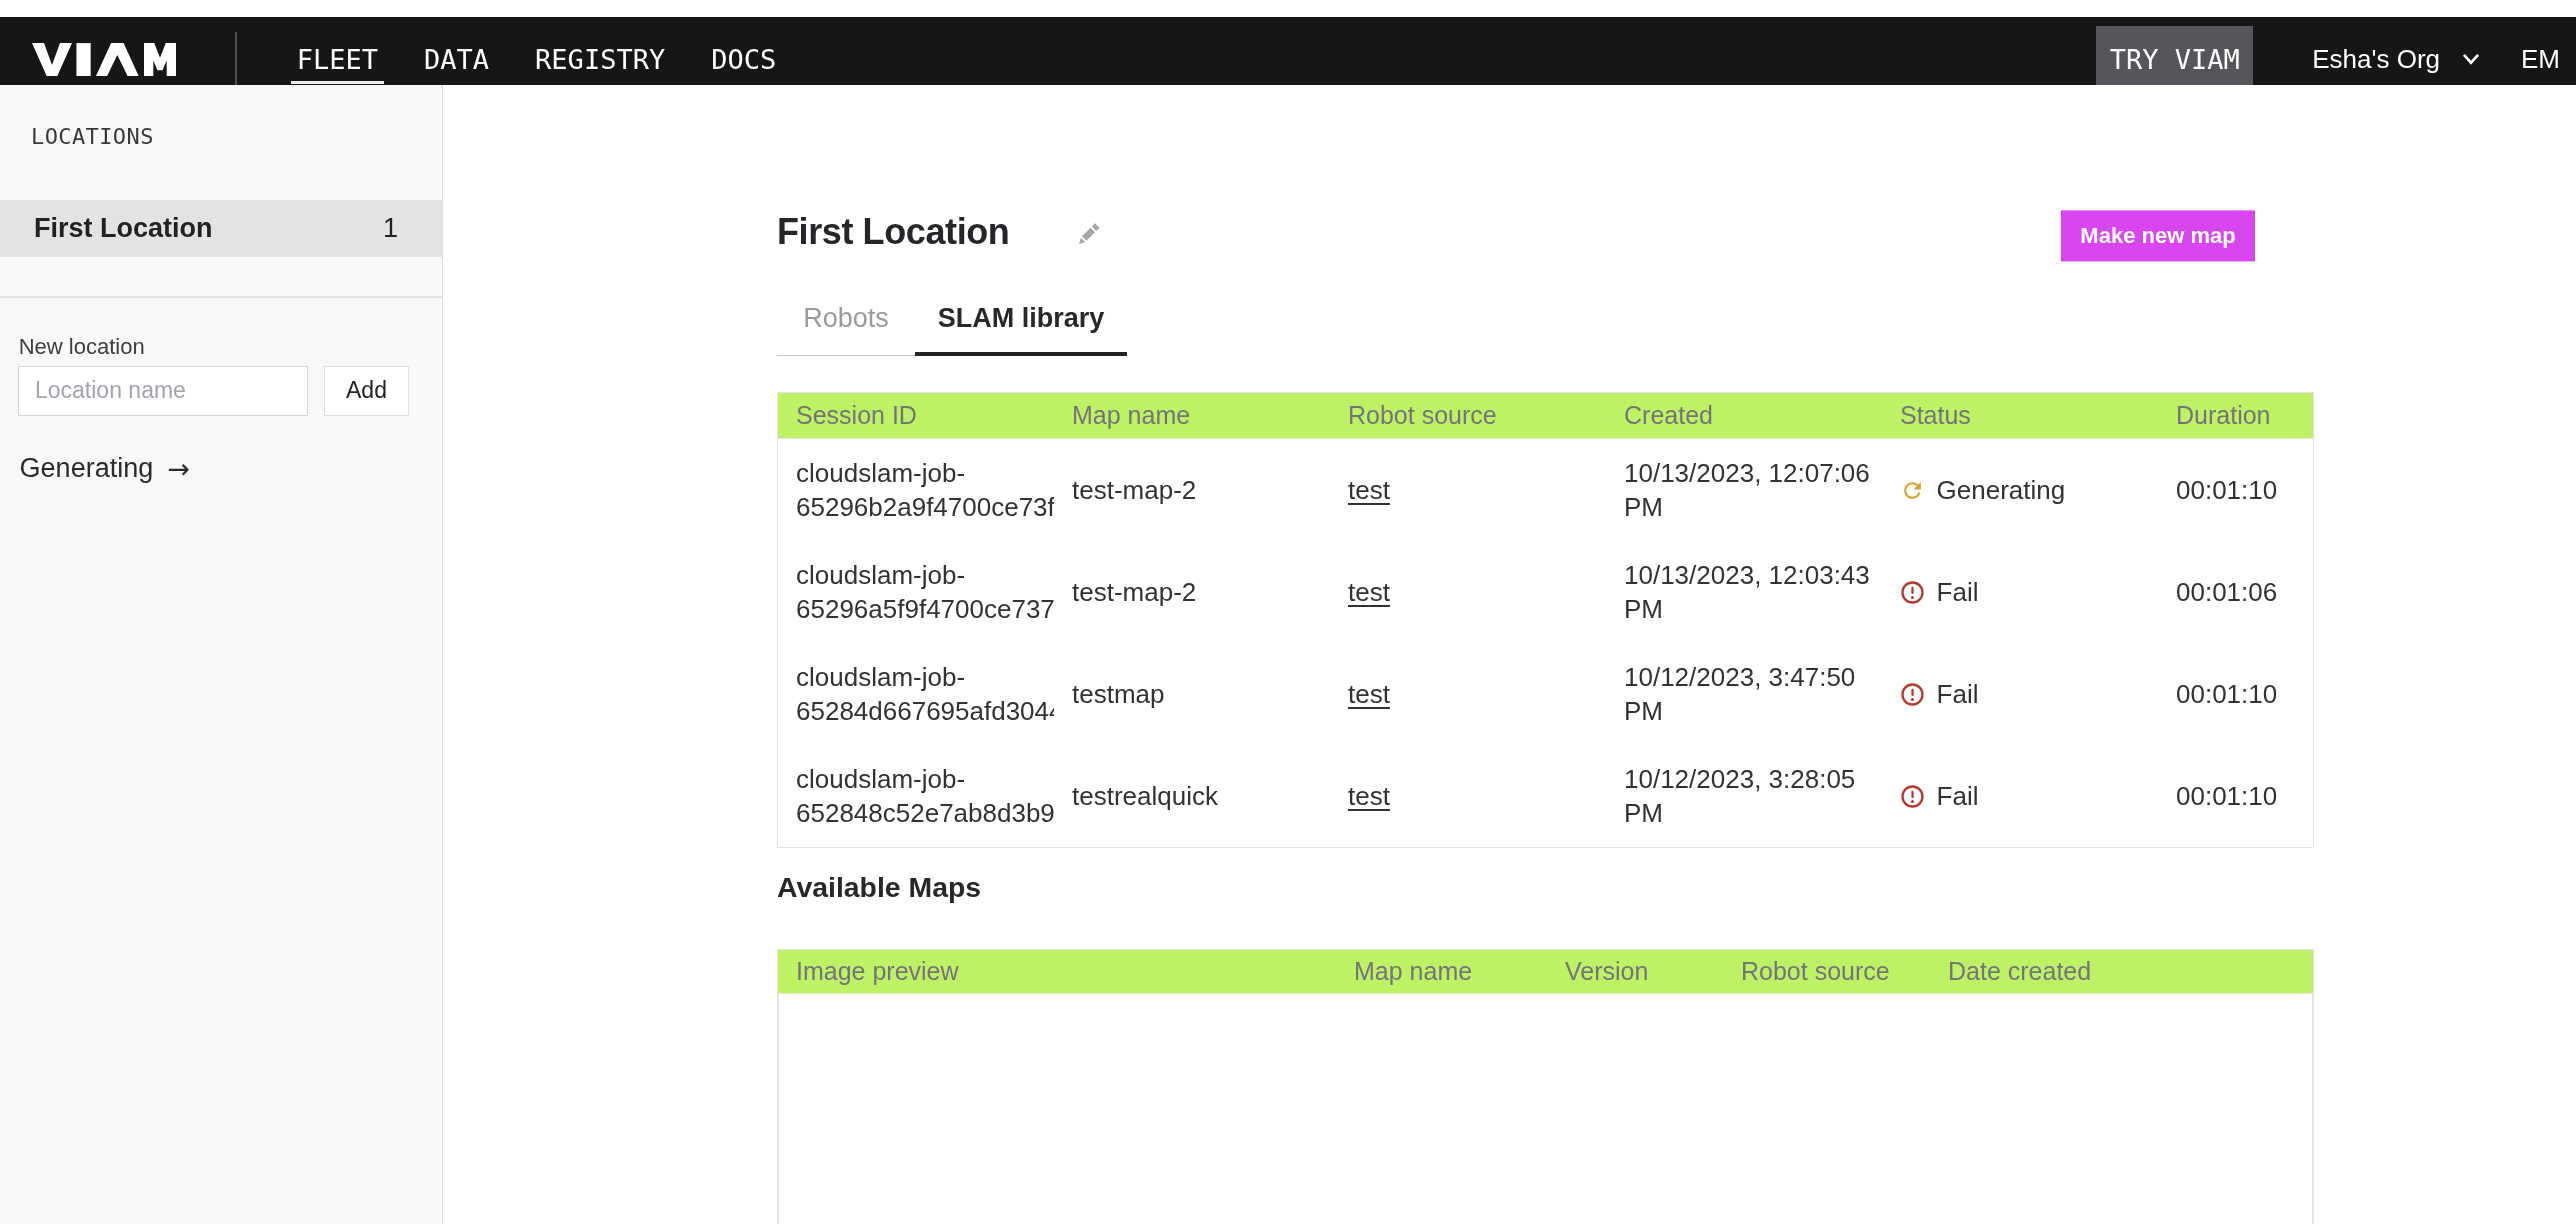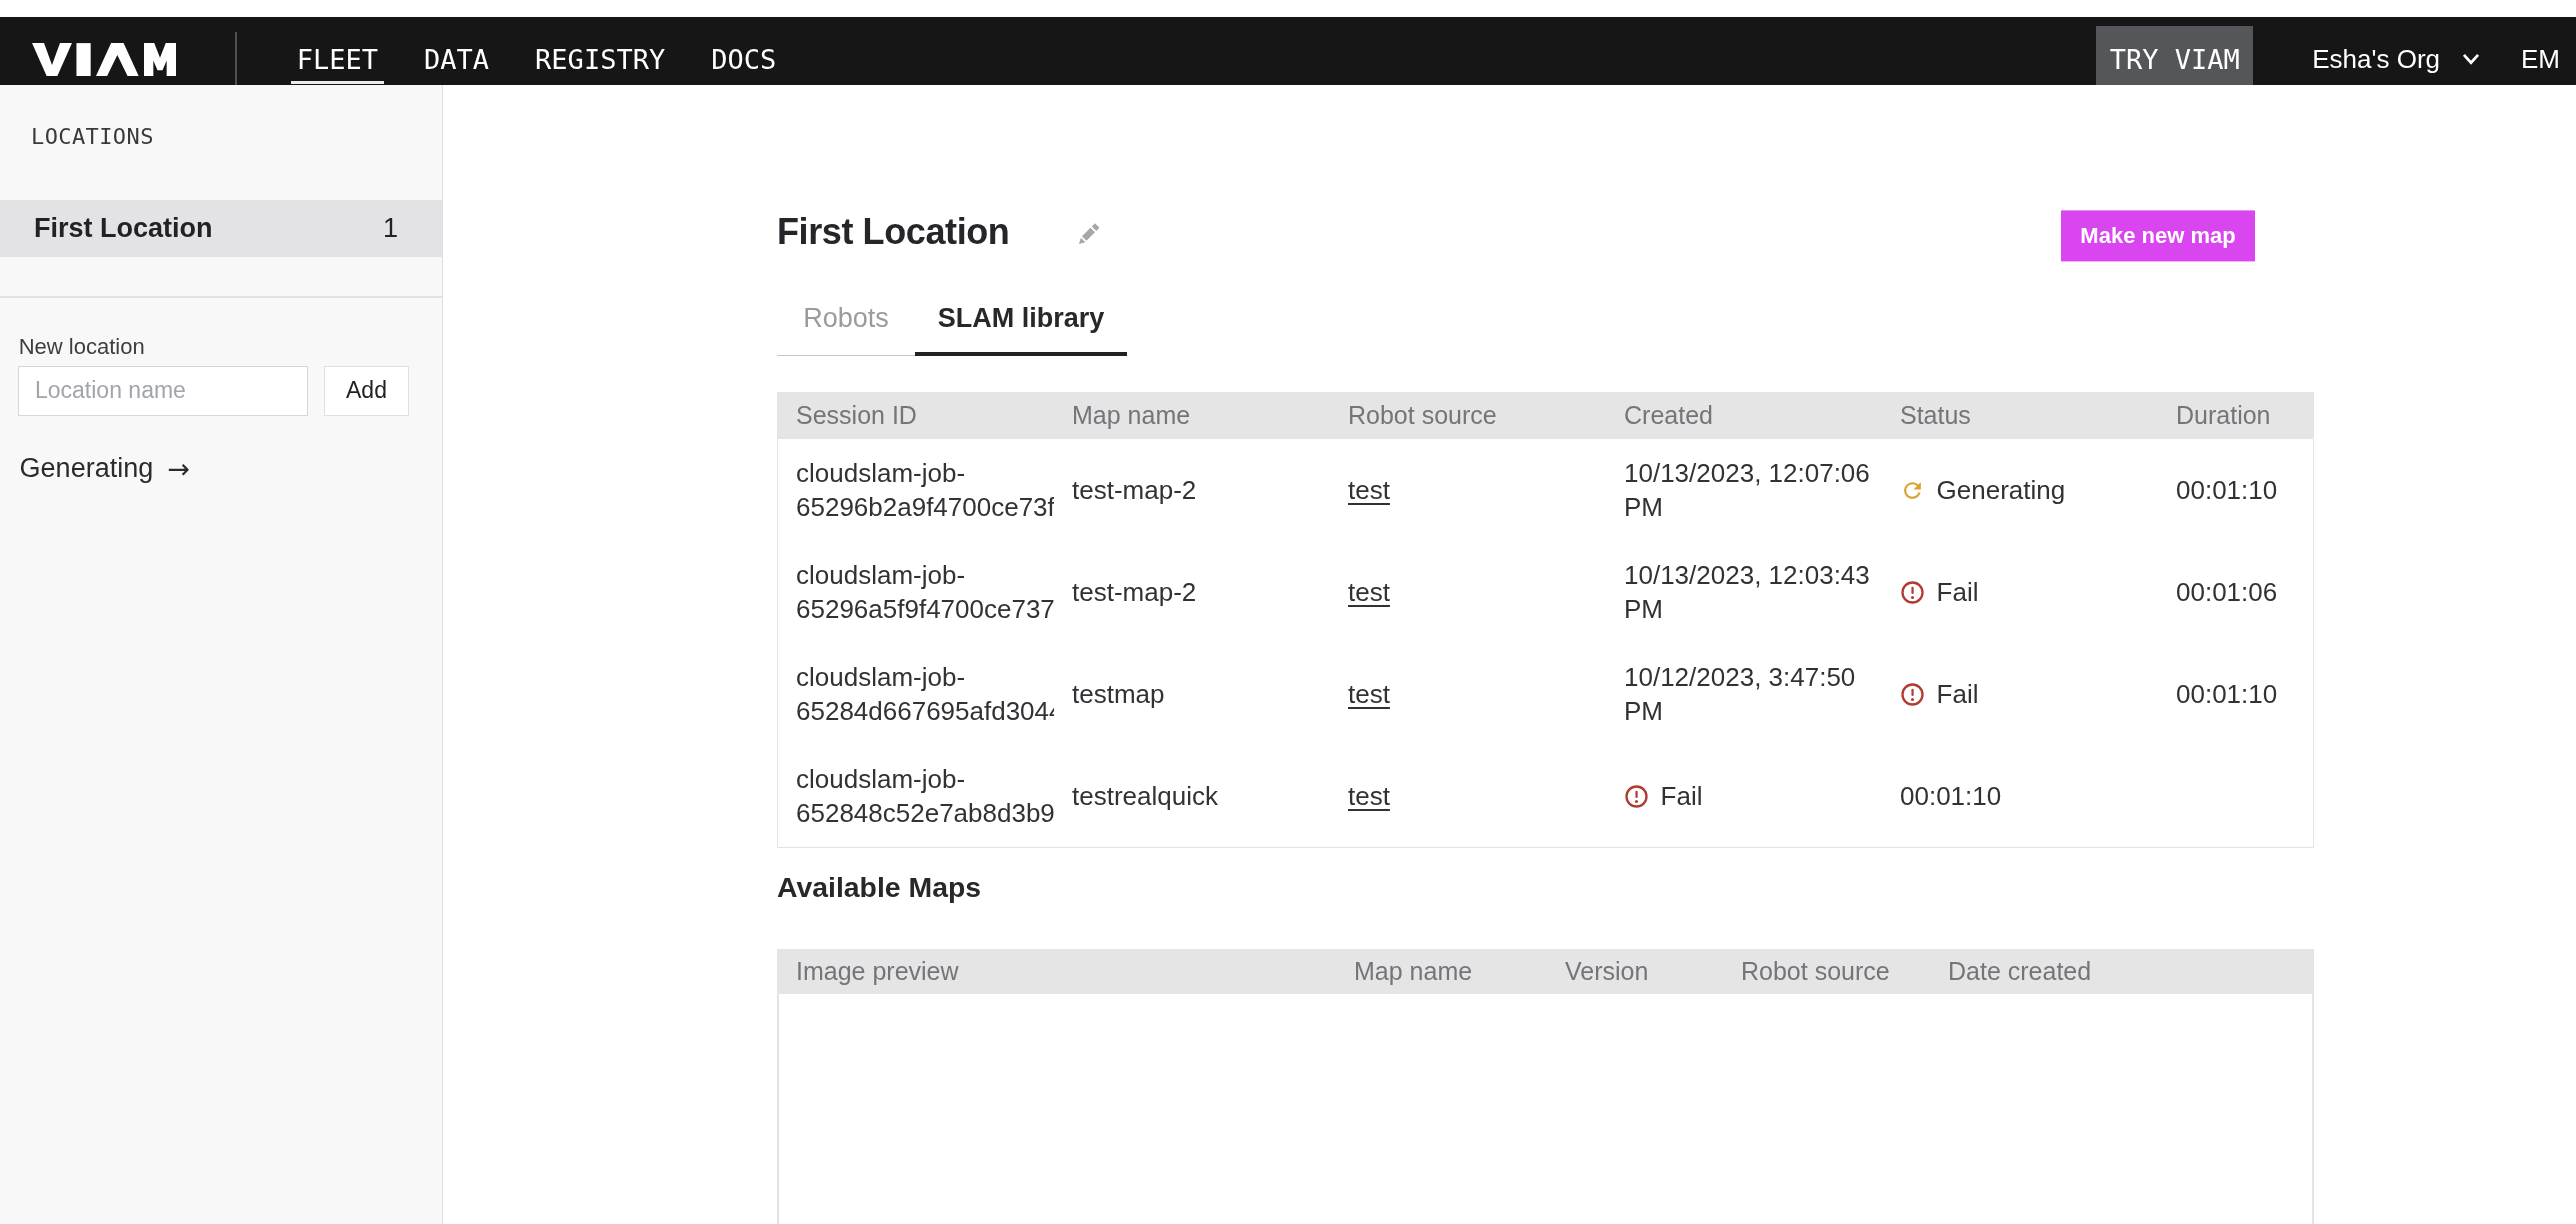--- a/index.html
+++ b/index.html
@@ -63,21 +63,21 @@
   .tab-robots { width:138px; border-bottom:1.8px solid #c6c6c8; }
   .tab-slam { width:212px; border-bottom:4.4px solid #222225; font-weight:bold; }
   .tab.inactive { color:#9b9b9e; }
   .tab.active { color:#28282a; }
 
   .section-heading { font-size:28.4px; font-weight:bold; color:#28282a; }
   .heading-computing { margin-top:29px; }
   .heading-available { margin-top:23px; }
 
   .data-table { margin-top:36px; border:1.8px solid #e4e4e6; }
-  .thead { display:grid; height:46px; background:#e5e5e5; border-bottom:1.8px solid #e4e4e6;
+  .thead { display:grid; height:46px; background:#bef264; border-bottom:1.8px solid #e4e4e6;
     align-items:center; }
   .cols-computing { grid-template-columns:276px 276px 276px 276px 276px 1fr; }
   .cols-available { grid-template-columns:558px 211px 176px 207px 1fr; }
   .th { padding-left:18px; font-size:25px; color:#74747b; white-space:nowrap; overflow:hidden; }
   .trow { display:grid; height:102px; align-items:center; }
   .td { padding-left:18px; font-size:26px; color:#323236; overflow:hidden; }
   .td-session { line-height:34px; word-break:normal; }
   .td-created { line-height:34px; }
   .robot-link { color:#323236; text-decoration:underline; text-underline-offset:3.6px; cursor:pointer; }
   .status-cell { display:flex; align-items:center; }
@@ -222,20 +222,21 @@
           </span>
           <span class="status-label">Fail</span>
         </div>
         <div class="td">00:01:10</div>
       </div>
 
       <div class="trow cols-computing">
         <div class="td td-session">cloudslam-job-652848c52e7ab8d3b95ebf7a</div>
         <div class="td">testrealquick</div>
         <div class="td"><a class="robot-link">test</a></div>
+        <div class="td td-created">10/12/2023, 3:28:05 PM</div>
         <div class="td status-cell">
           <span class="status-icon">
             <svg width="25" height="25" viewBox="0 0 28 28">
               <circle cx="14" cy="14" r="11.2" fill="none" stroke="#b23b32" stroke-width="2.6"></circle>
               <rect x="12.8" y="7.6" width="2.5" height="8.2" rx="1.2" fill="#b23b32"></rect>
               <circle cx="14" cy="19.6" r="1.7" fill="#b23b32"></circle>
             </svg>
           </span>
           <span class="status-label">Fail</span>
         </div>

